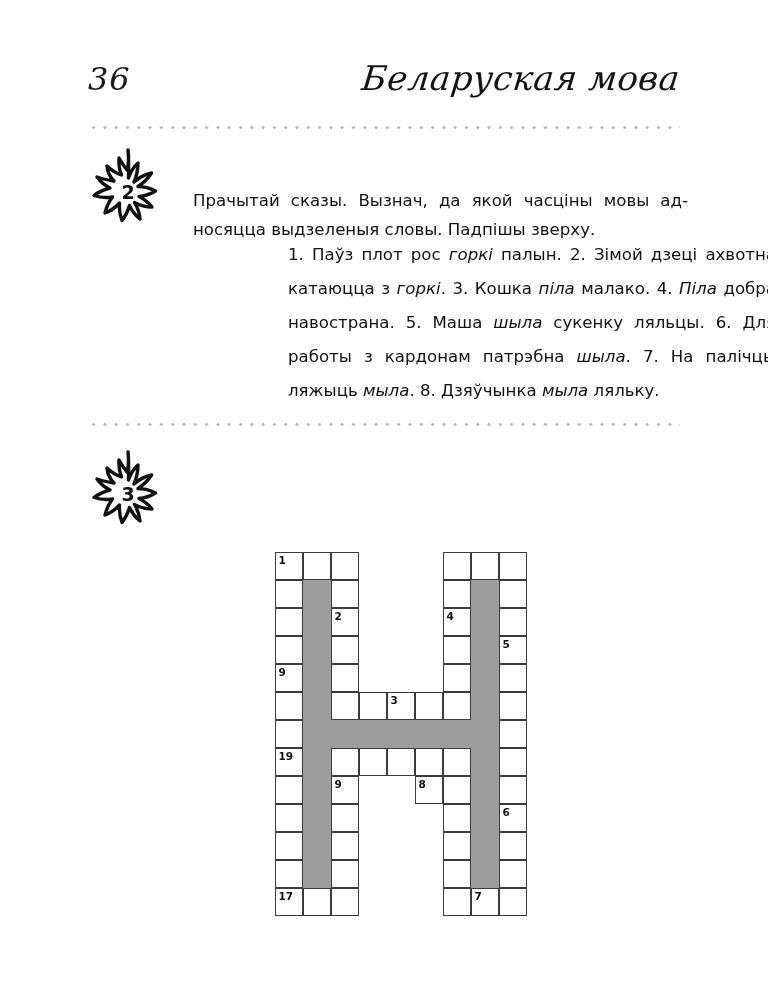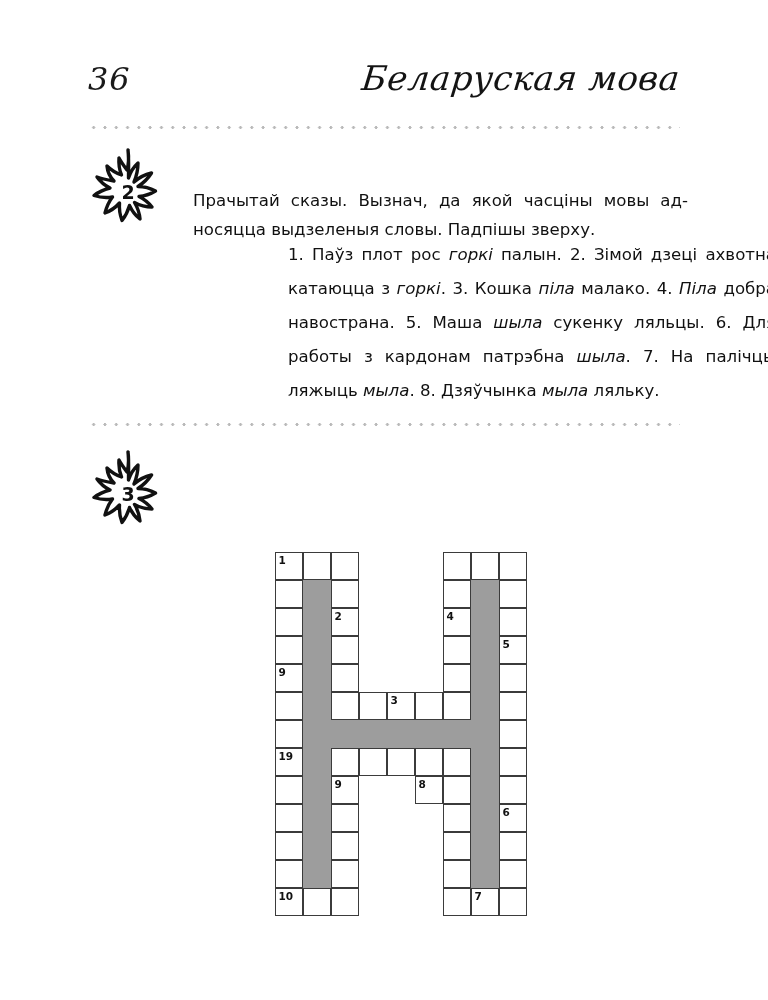--- a/index.html
+++ b/index.html
@@ -355,21 +355,21 @@
         <div class="cw-cell white" style="left: 0px; top: 308px;"></div>
         <div class="cw-cell gray" style="left: 28px; top: 308px;"></div>
         <div class="cw-cell white" style="left: 56px; top: 308px;"></div>
         <div class="cw-cell empty" style="left: 84px; top: 308px;"></div>
         <div class="cw-cell empty" style="left: 112px; top: 308px;"></div>
         <div class="cw-cell empty" style="left: 140px; top: 308px;"></div>
         <div class="cw-cell white" style="left: 168px; top: 308px;"></div>
         <div class="cw-cell gray" style="left: 196px; top: 308px;"></div>
         <div class="cw-cell white" style="left: 224px; top: 308px;"></div>
         <div class="cw-cell white" style="left: 0px; top: 336px;">
-          <span class="cw-num">10</span>
+          <span class="cw-num">17</span>
         </div>
         <div class="cw-cell white" style="left: 28px; top: 336px;"></div>
         <div class="cw-cell white" style="left: 56px; top: 336px;"></div>
         <div class="cw-cell empty" style="left: 84px; top: 336px;"></div>
         <div class="cw-cell empty" style="left: 112px; top: 336px;"></div>
         <div class="cw-cell empty" style="left: 140px; top: 336px;"></div>
         <div class="cw-cell white" style="left: 168px; top: 336px;"></div>
         <div class="cw-cell white" style="left: 196px; top: 336px;">
           <span class="cw-num">7</span>
         </div>

